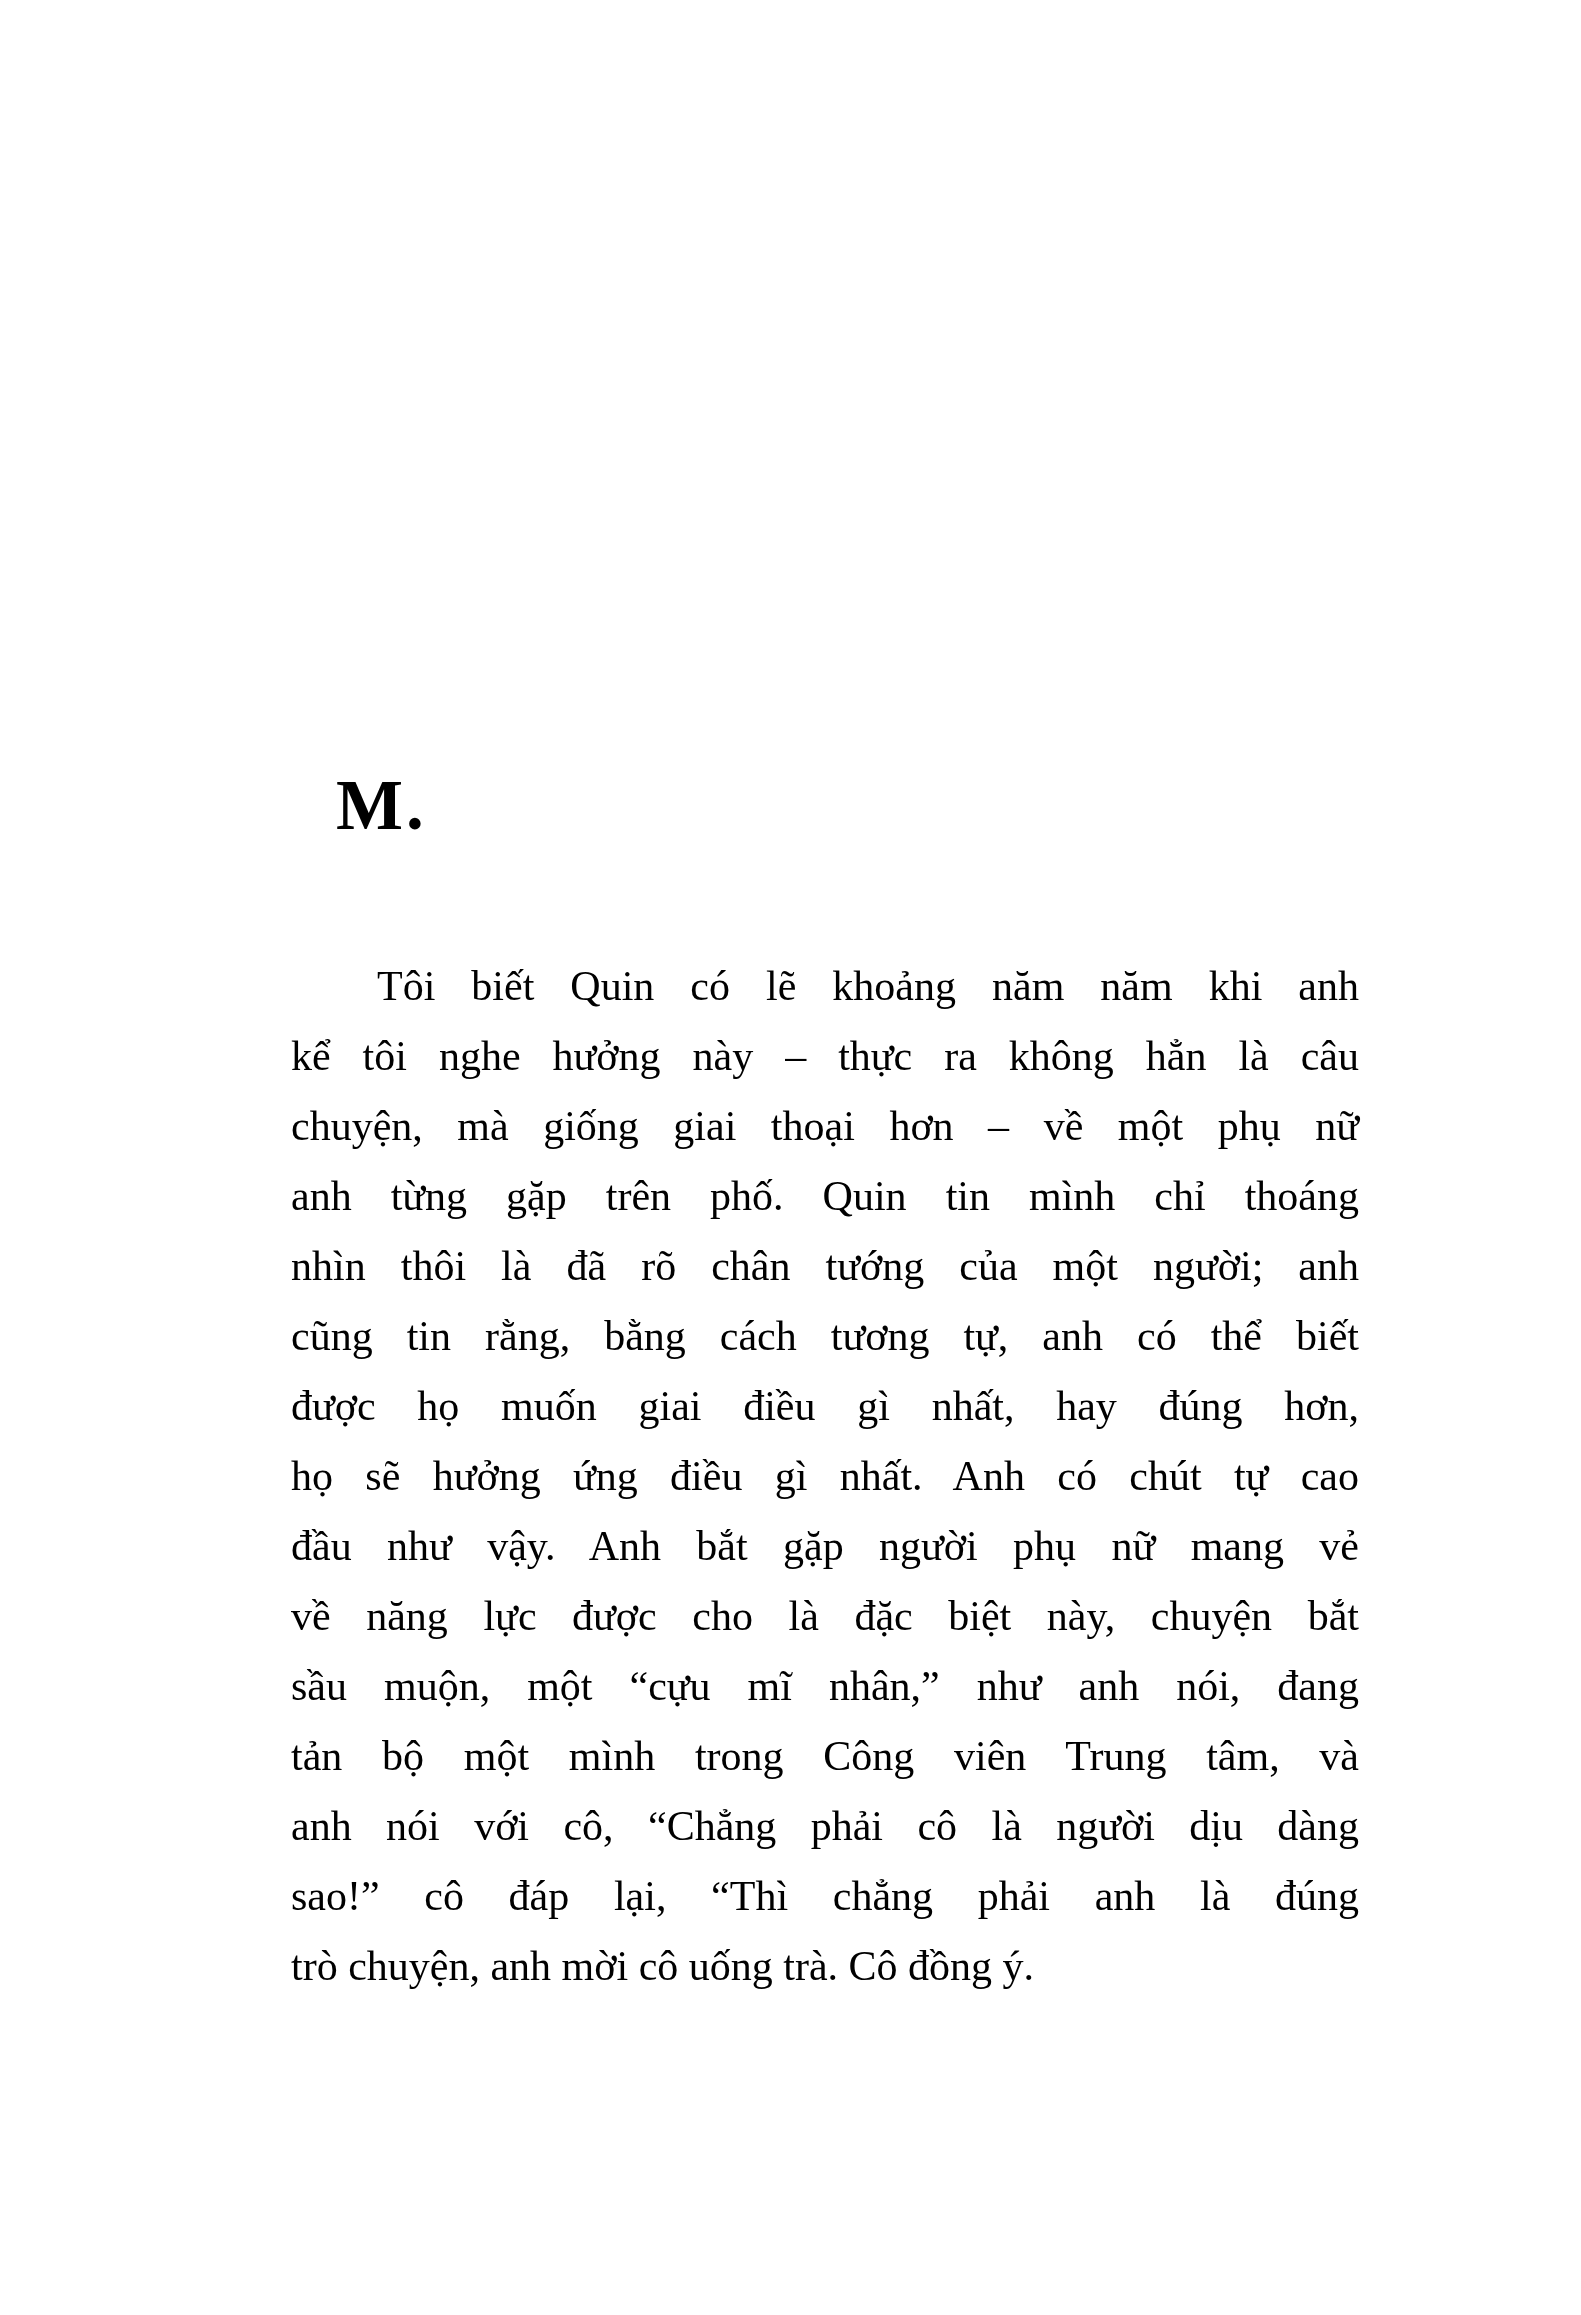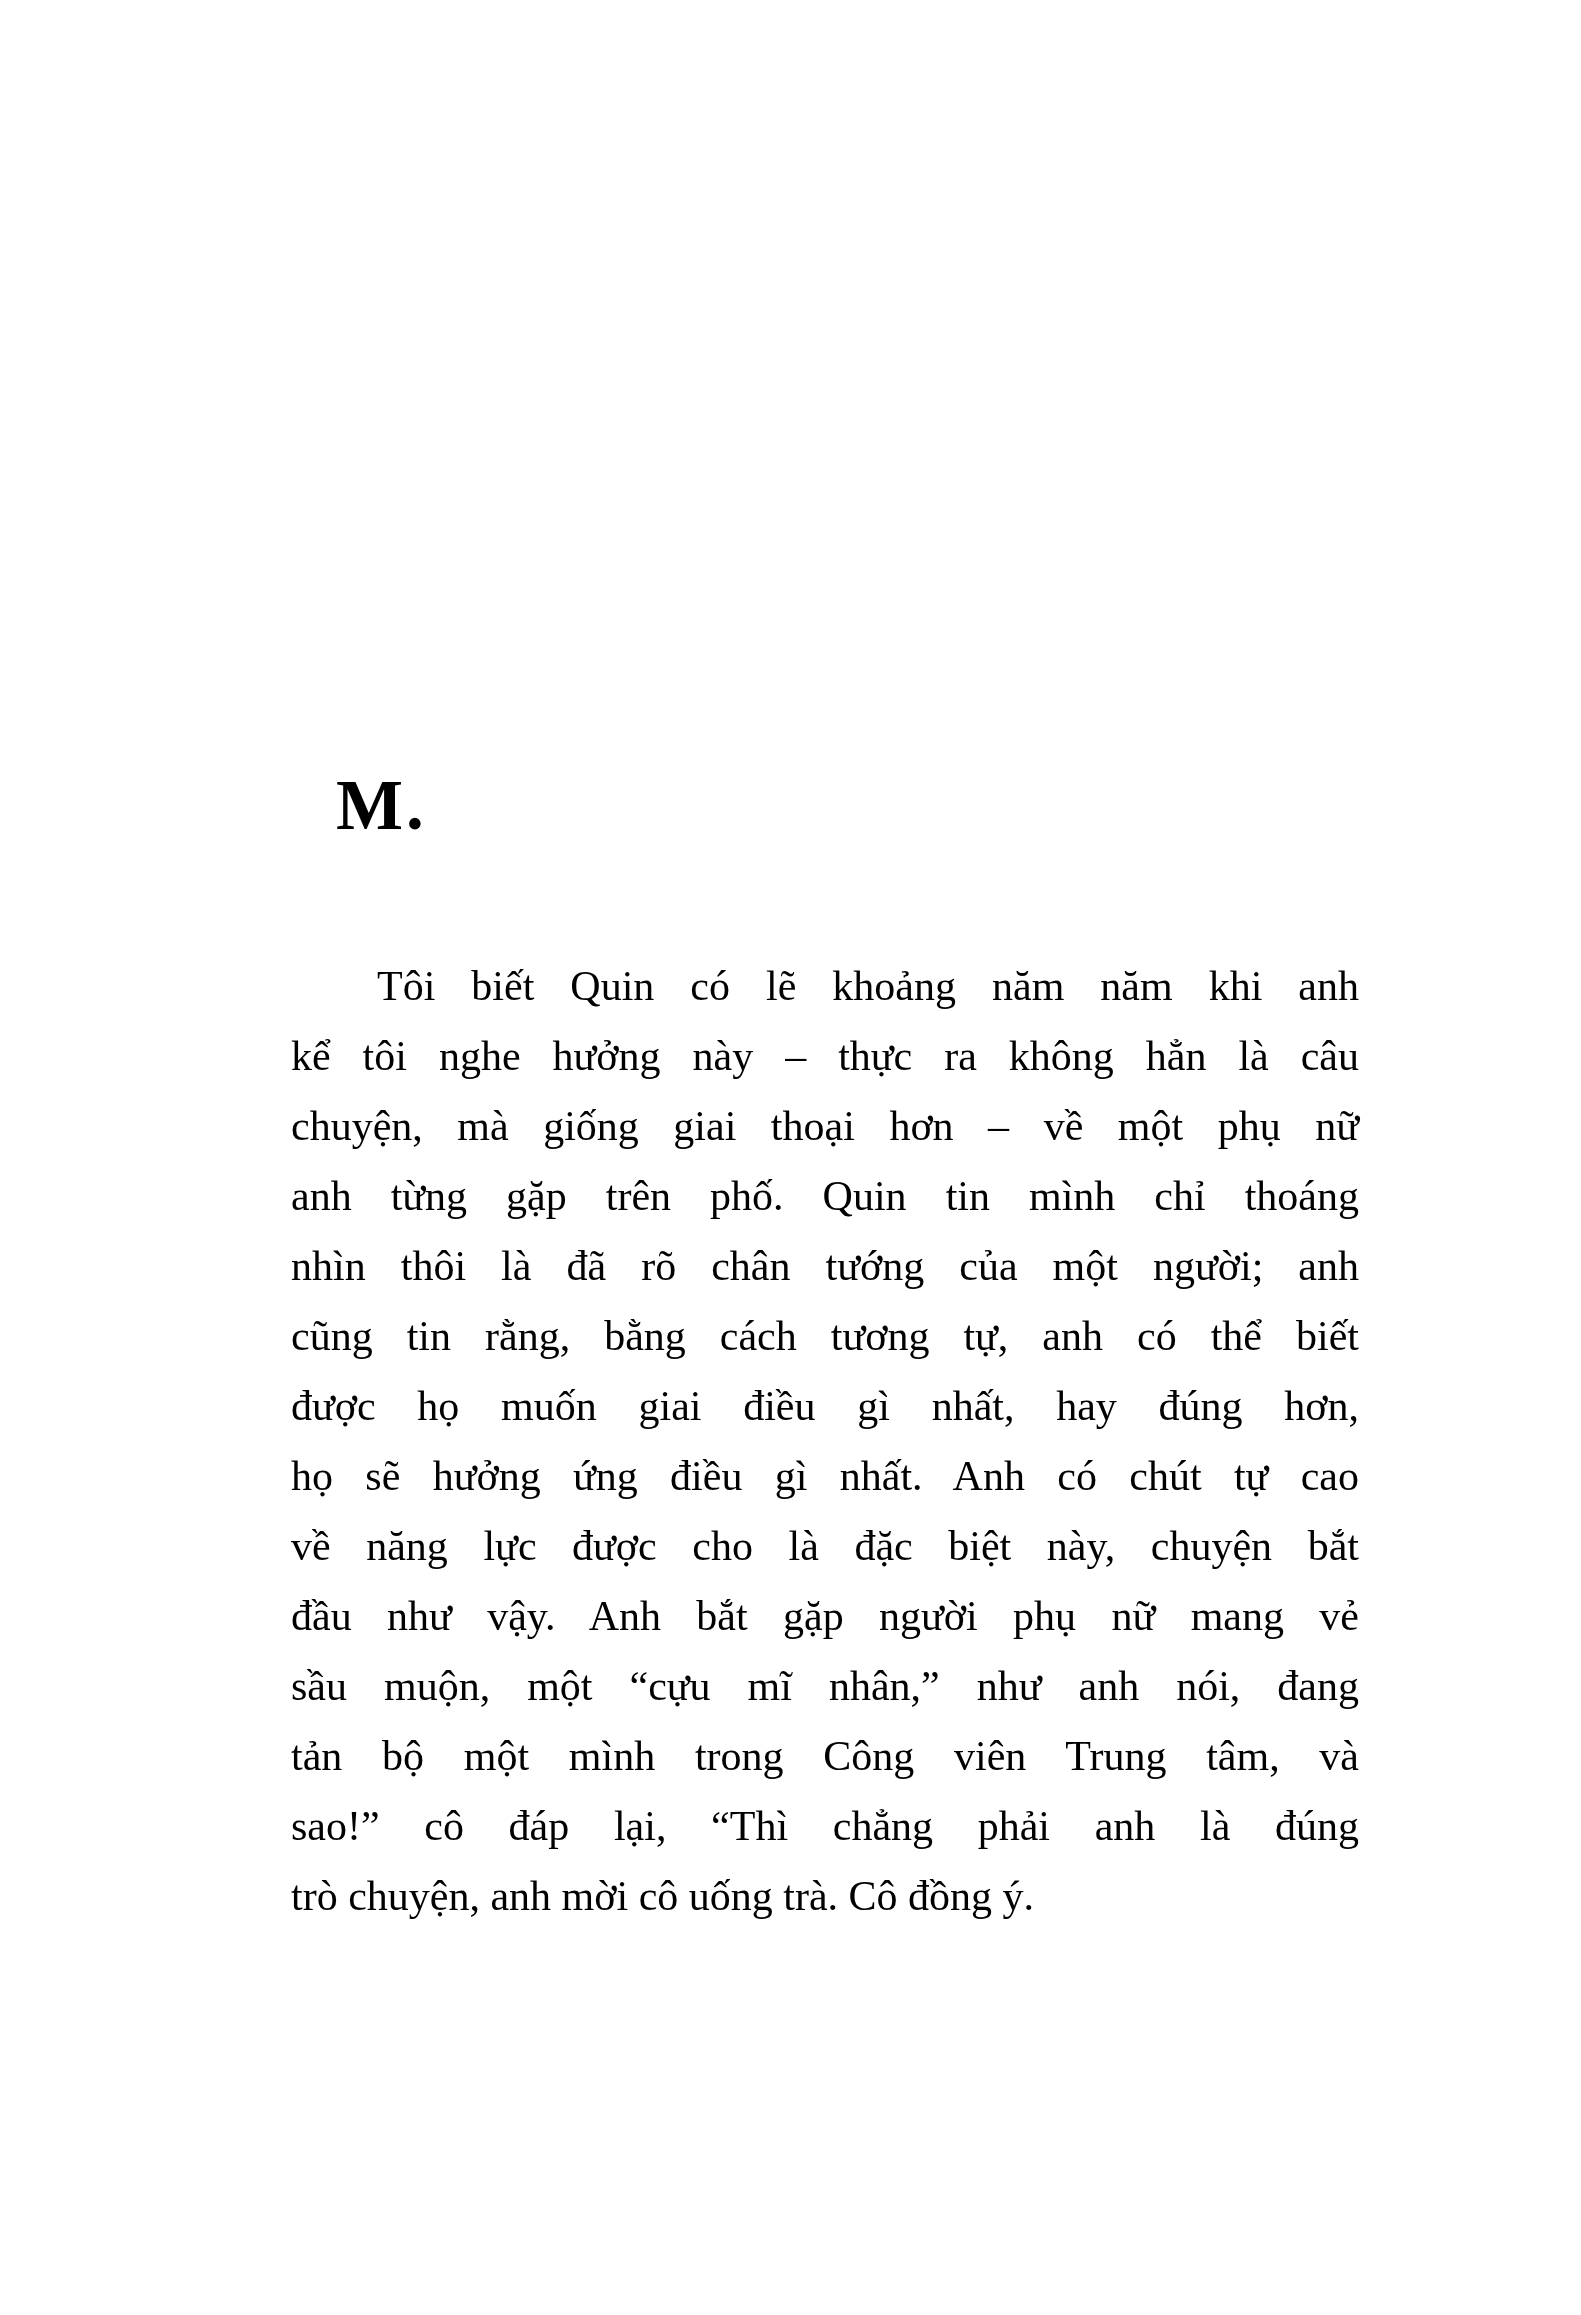--- a/index.html
+++ b/index.html
@@ -56,21 +56,22 @@
 
   <div class="body-text">
     <div class="text-line first">Tôi biết Quin có lẽ khoảng năm năm khi anh</div>
     <div class="text-line">kể tôi nghe hưởng này – thực ra không hẳn là câu</div>
     <div class="text-line">chuyện, mà giống giai thoại hơn – về một phụ nữ</div>
     <div class="text-line">anh từng gặp trên phố. Quin tin mình chỉ thoáng</div>
     <div class="text-line">nhìn thôi là đã rõ chân tướng của một người; anh</div>
     <div class="text-line">cũng tin rằng, bằng cách tương tự, anh có thể biết</div>
     <div class="text-line">được họ muốn giai điều gì nhất, hay đúng hơn,</div>
     <div class="text-line">họ sẽ hưởng ứng điều gì nhất. Anh có chút tự cao</div>
+    <div class="text-line">đầu như vậy. Anh bắt gặp người phụ nữ mang vẻ</div>
     <div class="text-line">về năng lực được cho là đặc biệt này, chuyện bắt</div>
-    <div class="text-line">đầu như vậy. Anh bắt gặp người phụ nữ mang vẻ</div>
     <div class="text-line">sầu muộn, một “cựu mĩ nhân,” như anh nói, đang</div>
     <div class="text-line">tản bộ một mình trong Công viên Trung tâm, và</div>
+    <div class="text-line">anh nói với cô, “Chẳng phải cô là người dịu dàng</div>
     <div class="text-line">sao!” cô đáp lại, “Thì chẳng phải anh là đúng</div>
     <div class="text-line last">trò chuyện, anh mời cô uống trà. Cô đồng ý.</div>
   </div>
 </div>
 
 
 </body></html>

